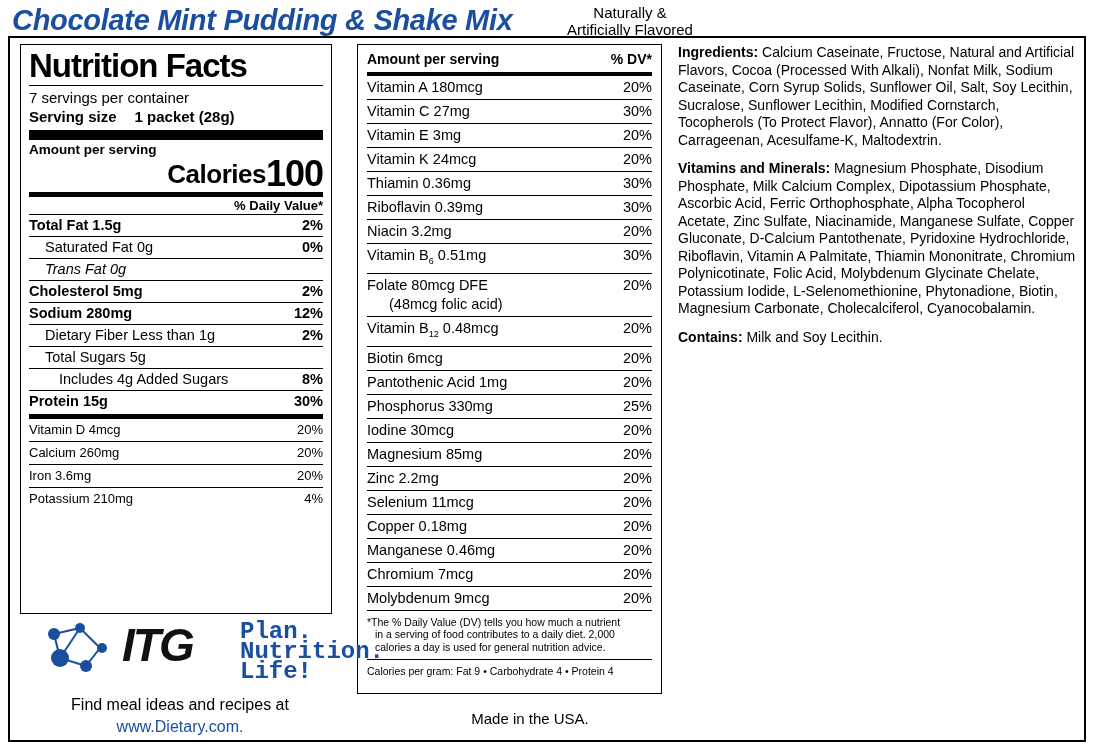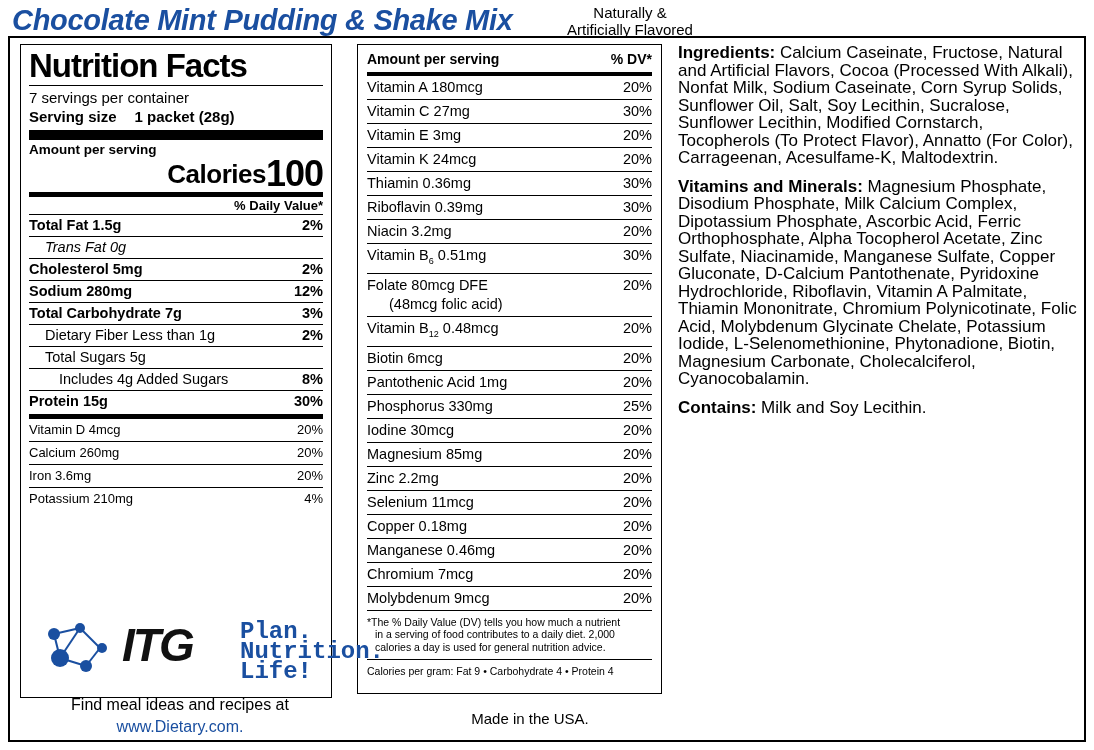--- a/index.html
+++ b/index.html
@@ -30,21 +30,21 @@
   .frame{
     position:absolute;left:8px;top:36px;
     width:1078px;height:706px;
     border:2px solid #000;
     box-sizing:border-box;
   }
 
   
   .nfp{
     position:absolute;left:20px;top:44px;
-    width:312px;height:654px;
+    width:312px;height:570px;
     border:1.5px solid #000;
     box-sizing:border-box;
     background:#fff;
     padding:3px 8px 4px 8px;
     font-size:13px;
   }
   .nf-title{
     font-size:33px;font-weight:bold;letter-spacing:-1px;
     line-height:36px;margin:0 0 1px 0;
   }
@@ -86,21 +86,21 @@
   .vfoot{
     font-size:10.5px;line-height:12.5px;padding-top:5px;
   }
   .vfoot .l2{padding-left:8px;}
   .vfoot-rule{border-top:1px solid #000;margin-top:6px;padding-top:5px;font-size:10.5px;}
   sub{font-size:9px;}
 
   
   .ing{
     position:absolute;left:678px;top:44px;width:400px;
-    font-size:17px;line-height:17.5px;
+    font-size:14px;line-height:17.5px;
     text-align:left;
   }
   .ing p{margin:0 0 11px 0;}
   .ing b{font-weight:bold;}
 
   
   .logo{
     position:absolute;left:40px;top:622px;width:290px;height:60px;
   }
   .logo-itg{
@@ -155,34 +155,34 @@
     <div class="rule-med" style="margin-top:2px;"></div>
 
     <div class="dv-head">% Daily Value*</div>
     <div style="border-bottom:1px solid #000;"></div>
 
     <div class="nrow b">
       <span class="nm">Total Fat 1.5g</span>
       <span class="v">2%</span>
     </div>
     <div class="nrow">
+      <span class="nm ind1">Saturated Fat 0g</span>
+      <span class="v">0%</span>
+    </div>
+    <div class="nrow">
       <span class="nm ind1" style="font-style:italic;">Trans Fat 0g</span>
       <span class="v"></span>
     </div>
     <div class="nrow b">
       <span class="nm">Cholesterol 5mg</span>
       <span class="v">2%</span>
     </div>
     <div class="nrow b">
       <span class="nm">Sodium 280mg</span>
       <span class="v">12%</span>
-    </div>
-    <div class="nrow b">
-      <span class="nm">Total Carbohydrate 7g</span>
-      <span class="v">3%</span>
     </div>
     <div class="nrow">
       <span class="nm ind1">Dietary Fiber  Less than 1g</span>
       <span class="v">2%</span>
     </div>
     <div class="nrow">
       <span class="nm ind1">Total Sugars 5g</span>
       <span class="v"></span>
     </div>
     <div class="nrow">

